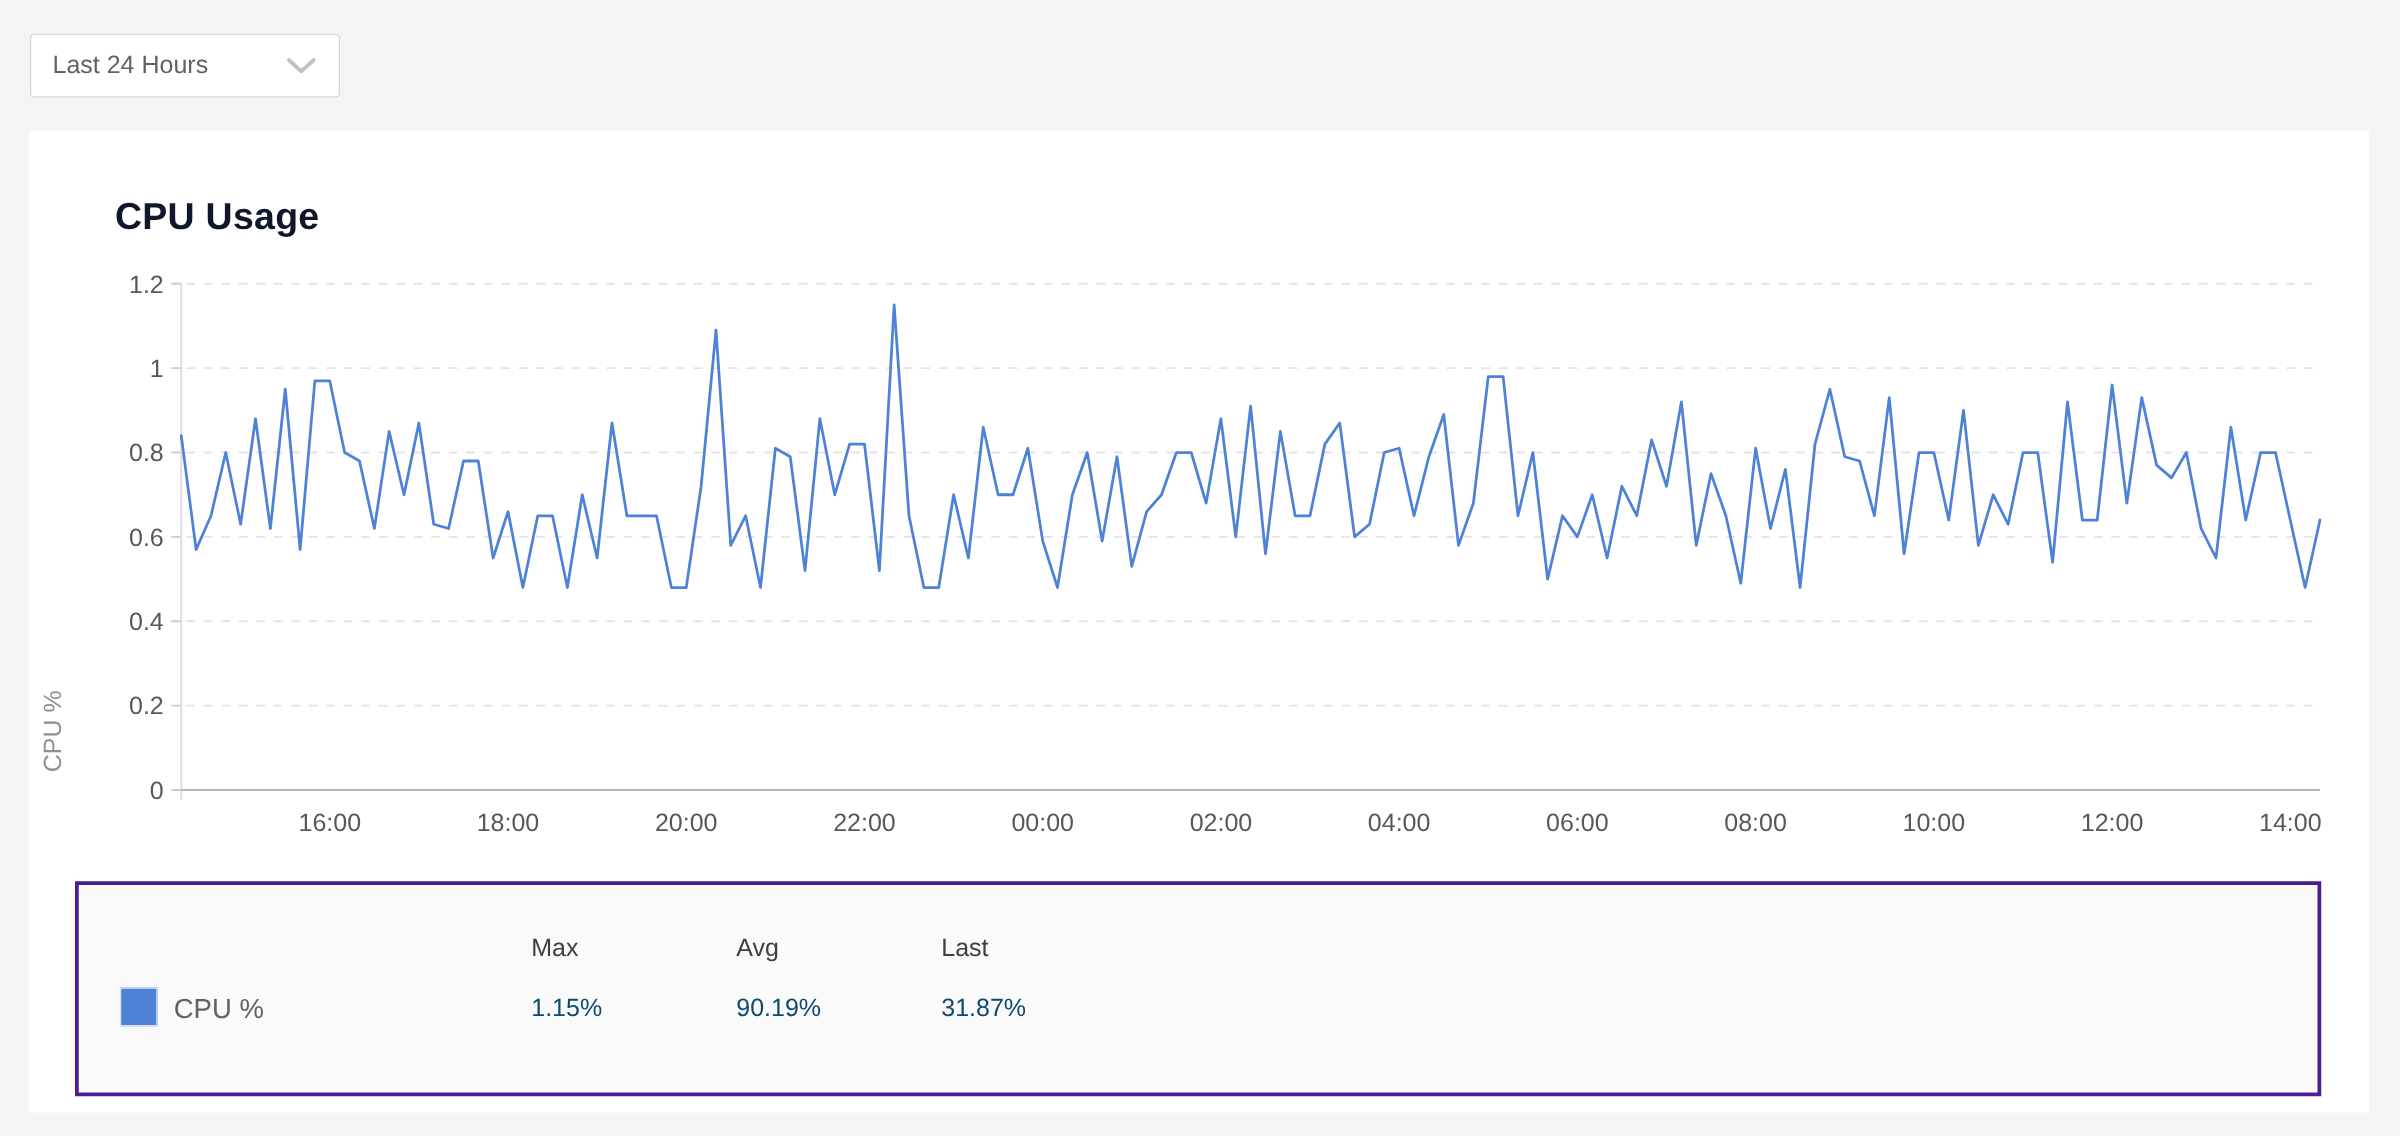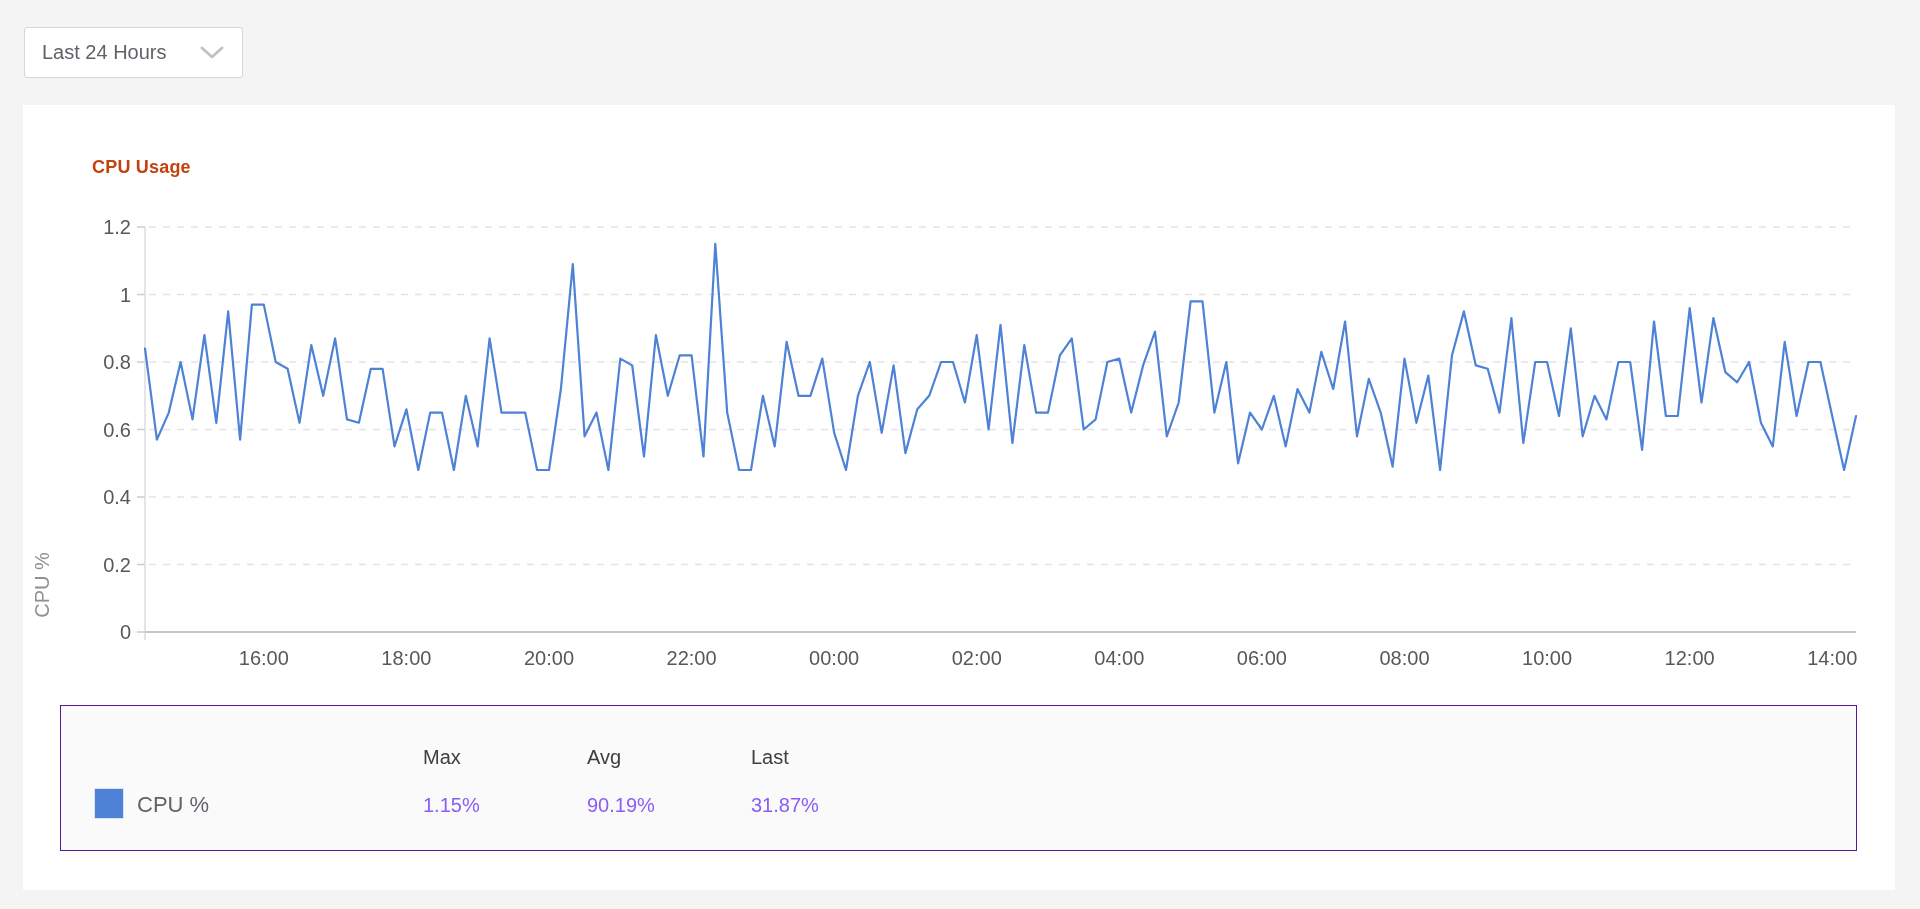--- a/index.html
+++ b/index.html
@@ -5,61 +5,61 @@
   * { margin: 0; padding: 0; box-sizing: border-box; }
   html, body {
     width: 1920px; height: 909px;
     font-family: "Liberation Sans", "DejaVu Sans", sans-serif;
     background: #f4f4f4;
     overflow: hidden;
     position: relative;
   }
   .dropdown {
     position: absolute; left: 24px; top: 27px;
-    width: 219px; height: 51px;
+    width: 248px; height: 51px;
     background: #ffffff;
     border: 1px solid #d6d6d6;
     border-radius: 3px;
     display: flex; align-items: center;
     padding: 0 18px 0 17px;
     cursor: pointer;
   }
   .dropdown-value {
     font-size: 20px; color: #5f6368;
     flex: 1 1 auto;
     white-space: nowrap;
   }
   .dropdown-chevron { flex: 0 0 auto; display: flex; align-items: center; }
   .card {
     position: absolute; left: 23px; top: 105px;
     width: 1872px; height: 785px;
     background: #ffffff;
   }
   .card-title {
     position: absolute; left: 69px; top: 52px;
-    font-size: 18px; font-weight: bold; color: #c2410c;
+    font-size: 30px; font-weight: bold; color: #0f172a;
     letter-spacing: 0.2px;
   }
   .chart-wrap {
     position: absolute; left: 0; top: 0;
     width: 1872px; height: 600px;
   }
   .legend-panel {
     position: absolute; left: 37px; top: 600px;
-    width: 1797px; height: 146px;
+    width: 1797px; height: 172px;
     background: #fafafa;
-    border: 1px solid #4c1d95;
+    border: 3px solid #4c1d95;
   }
   .legend-header {
     position: absolute; top: 40px;
     font-size: 20px; color: #3c4043;
   }
   .legend-value {
     position: absolute; top: 88px;
-    font-size: 20px; color: #8b5cf6;
+    font-size: 20px; color: #0c4a6e;
   }
   .col-max  { left: 362px; }
   .col-avg  { left: 526px; }
   .col-last { left: 690px; }
   .legend-swatch {
     position: absolute; left: 33px; top: 82px;
     width: 30px; height: 31px;
     border: 1px solid #d9e3f5;
   }
   .legend-series-label {

